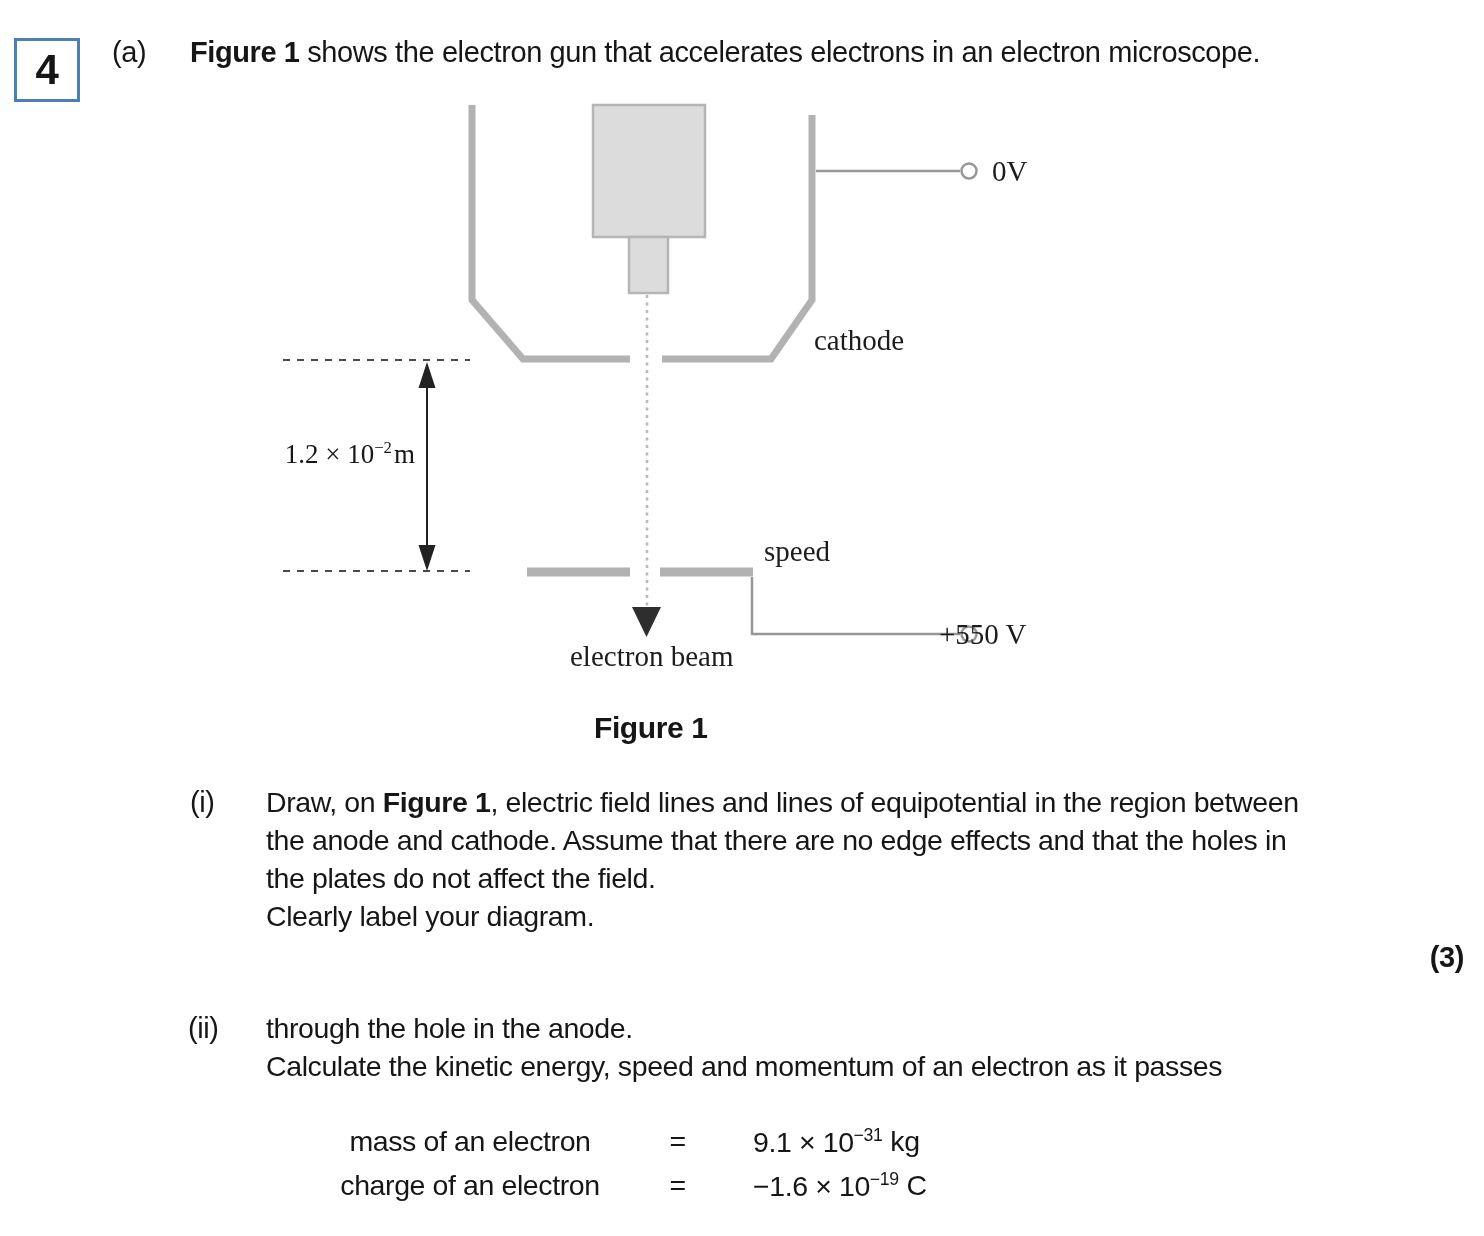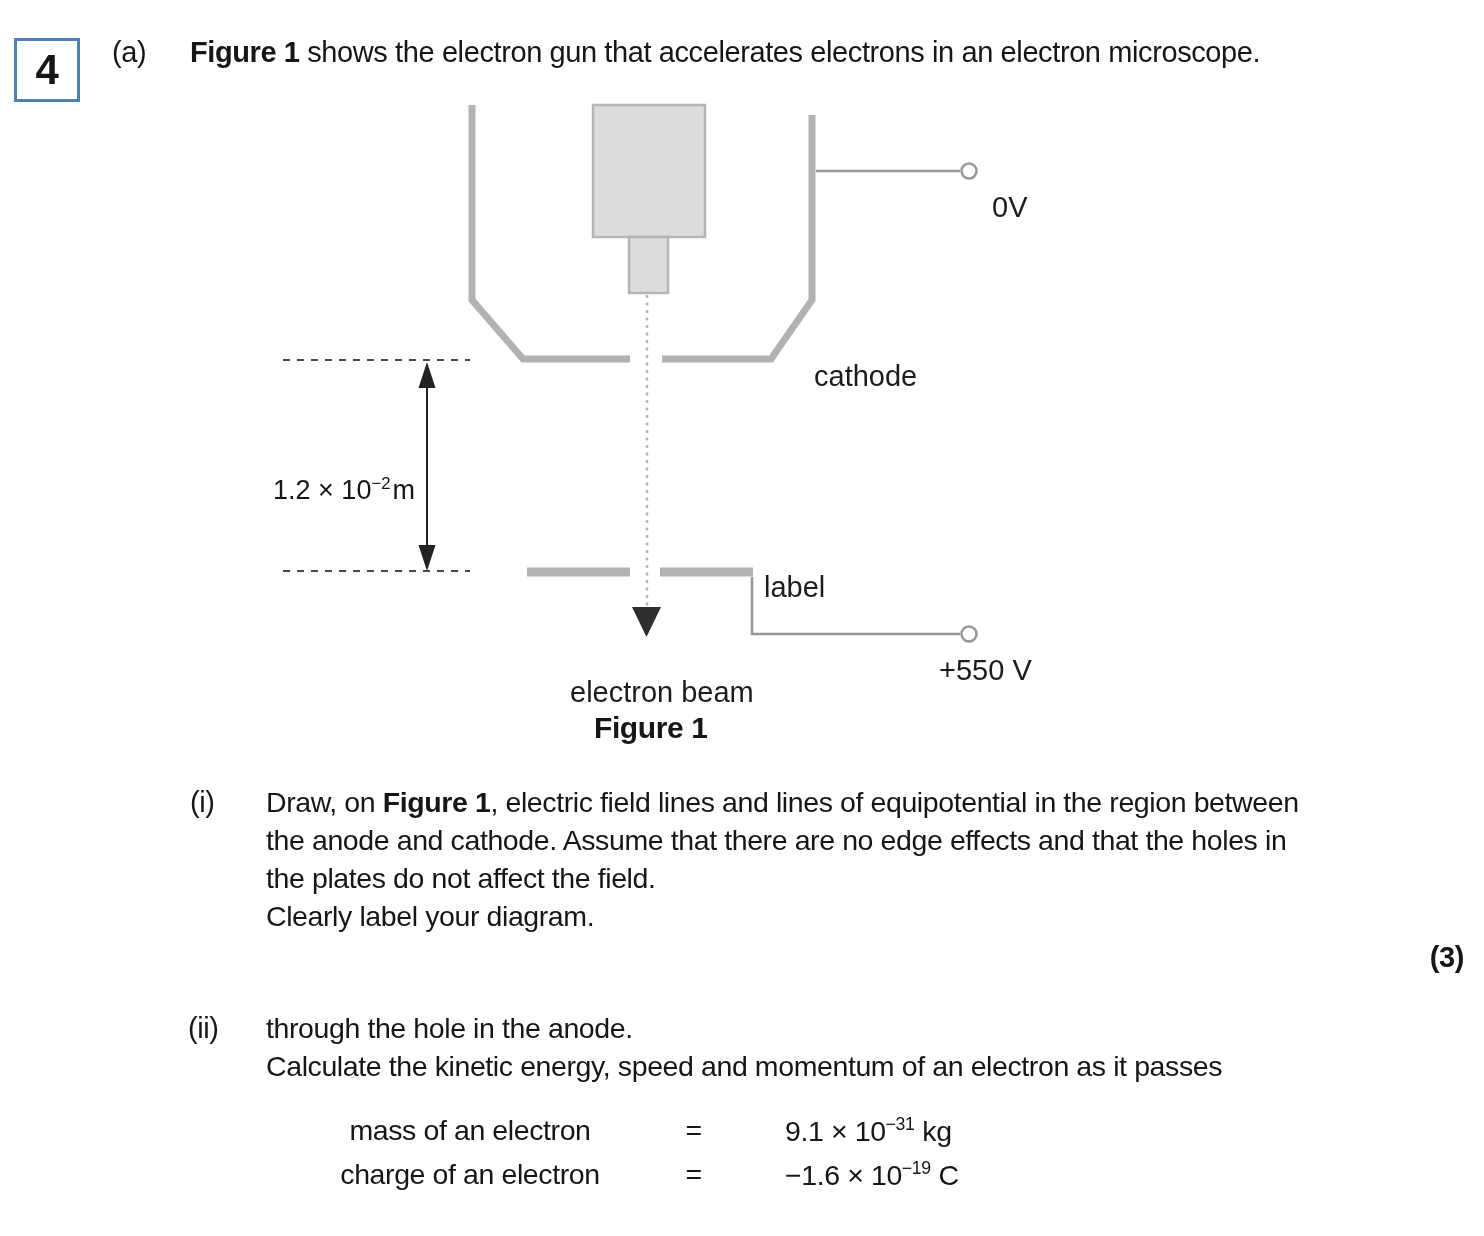--- a/index.html
+++ b/index.html
@@ -13,21 +13,21 @@
   .page{
     position:relative;
     width:1484px;height:1236px;
     background:#ffffff;
     font-family:"Liberation Sans",sans-serif;
     color:var(--ink);
     overflow:hidden;
   }
   .abs{position:absolute;}
   .sans{font-family:"Liberation Sans",sans-serif;letter-spacing:-0.4px;}
-  .serif{font-family:Liberation Sans, sans-serif;letter-spacing:0;margin-top:36px;}
+  .serif{font-family:Liberation Serif, serif;letter-spacing:0;}
   .qnum-box{
     left:14px;top:38px;width:60px;height:58px;
     border:3px solid var(--accent-blue);
     display:flex;align-items:center;justify-content:center;
     font-size:42px;font-weight:bold;
   }
   .part-label{left:112px;top:36px;font-size:29px;}
   .intro{left:190px;top:36px;font-size:29px;white-space:nowrap;}
   .b{font-weight:bold;}
   svg.diagram{left:0;top:0;width:1484px;height:1236px;pointer-events:none;}
@@ -42,21 +42,21 @@
   .wire{stroke:var(--wire-gray);stroke-width:2.5;fill:none;}
   .terminal{fill:#ffffff;stroke:var(--wire-gray);stroke-width:2.5;}
   .diag-label{font-size:29px;color:#1c1c1c;white-space:nowrap;}
   .dim-label{left:248px;top:438px;width:167px;text-align:right;font-size:27px;white-space:nowrap;}
   .dim-label sup,.const-value sup{font-size:0.62em;}
   .caption{left:594px;top:711px;font-size:30px;font-weight:bold;white-space:nowrap;}
   .q-marker{font-size:29px;}
   .q-text{font-size:28.5px;line-height:38px;white-space:nowrap;}
   .marks{right:20px;top:941px;font-size:29px;font-weight:bold;}
   .constants{left:330px;top:1114px;font-size:28.5px;}
-  .const-row{display:flex;align-items:flex-start;height:44px;gap:16px;}
+  .const-row{display:flex;align-items:flex-end;height:44px;}
   .const-label{width:280px;text-align:center;}
   .const-eq{width:135px;text-align:center;}
   .const-value{padding-left:8px;white-space:nowrap;}
   .unit{margin-left:0.28em;}
 </style>
 </head>
 <body>
 
 <div class="page">
 
@@ -91,21 +91,21 @@
     <line class="plate" x1="660" y1="572" x2="753" y2="572"></line>
 
     <line class="wire" x1="816" y1="171" x2="960" y2="171"></line>
     <circle class="terminal" cx="969" cy="171" r="7.5"></circle>
     <polyline class="wire" points="752,577 752,634 960,634"></polyline>
     <circle class="terminal" cx="969" cy="634" r="7.5"></circle>
   </svg>
 
   <span class="abs serif diag-label" style="left:992px;top:155px;">0V</span>
   <span class="abs serif diag-label" style="left:814px;top:324px;">cathode</span>
-  <span class="abs serif diag-label" style="left:764px;top:535px;">label</span>
+  <span class="abs serif diag-label" style="left:764px;top:535px;">speed</span>
   <span class="abs serif diag-label" style="left:939px;top:618px;">+550 V</span>
   <span class="abs serif diag-label" style="left:570px;top:640px;text-align:center;">electron beam</span>
   <span class="abs serif dim-label"><span>1.2 × 10</span><sup>−2</sup><span style="margin-left:2px;">m</span></span>
 
   <span class="abs sans caption">Figure 1</span>
 
   <span class="abs sans q-marker" style="left:190px;top:786px;">(i)</span>
   <div class="abs sans q-text" style="left:266px;top:783px;">
     <div><span>Draw, on </span><span class="b">Figure 1</span><span>, electric field lines and lines of equipotential in the region between</span></div>
     <div>the anode and cathode. Assume that there are no edge effects and that the holes in</div>

